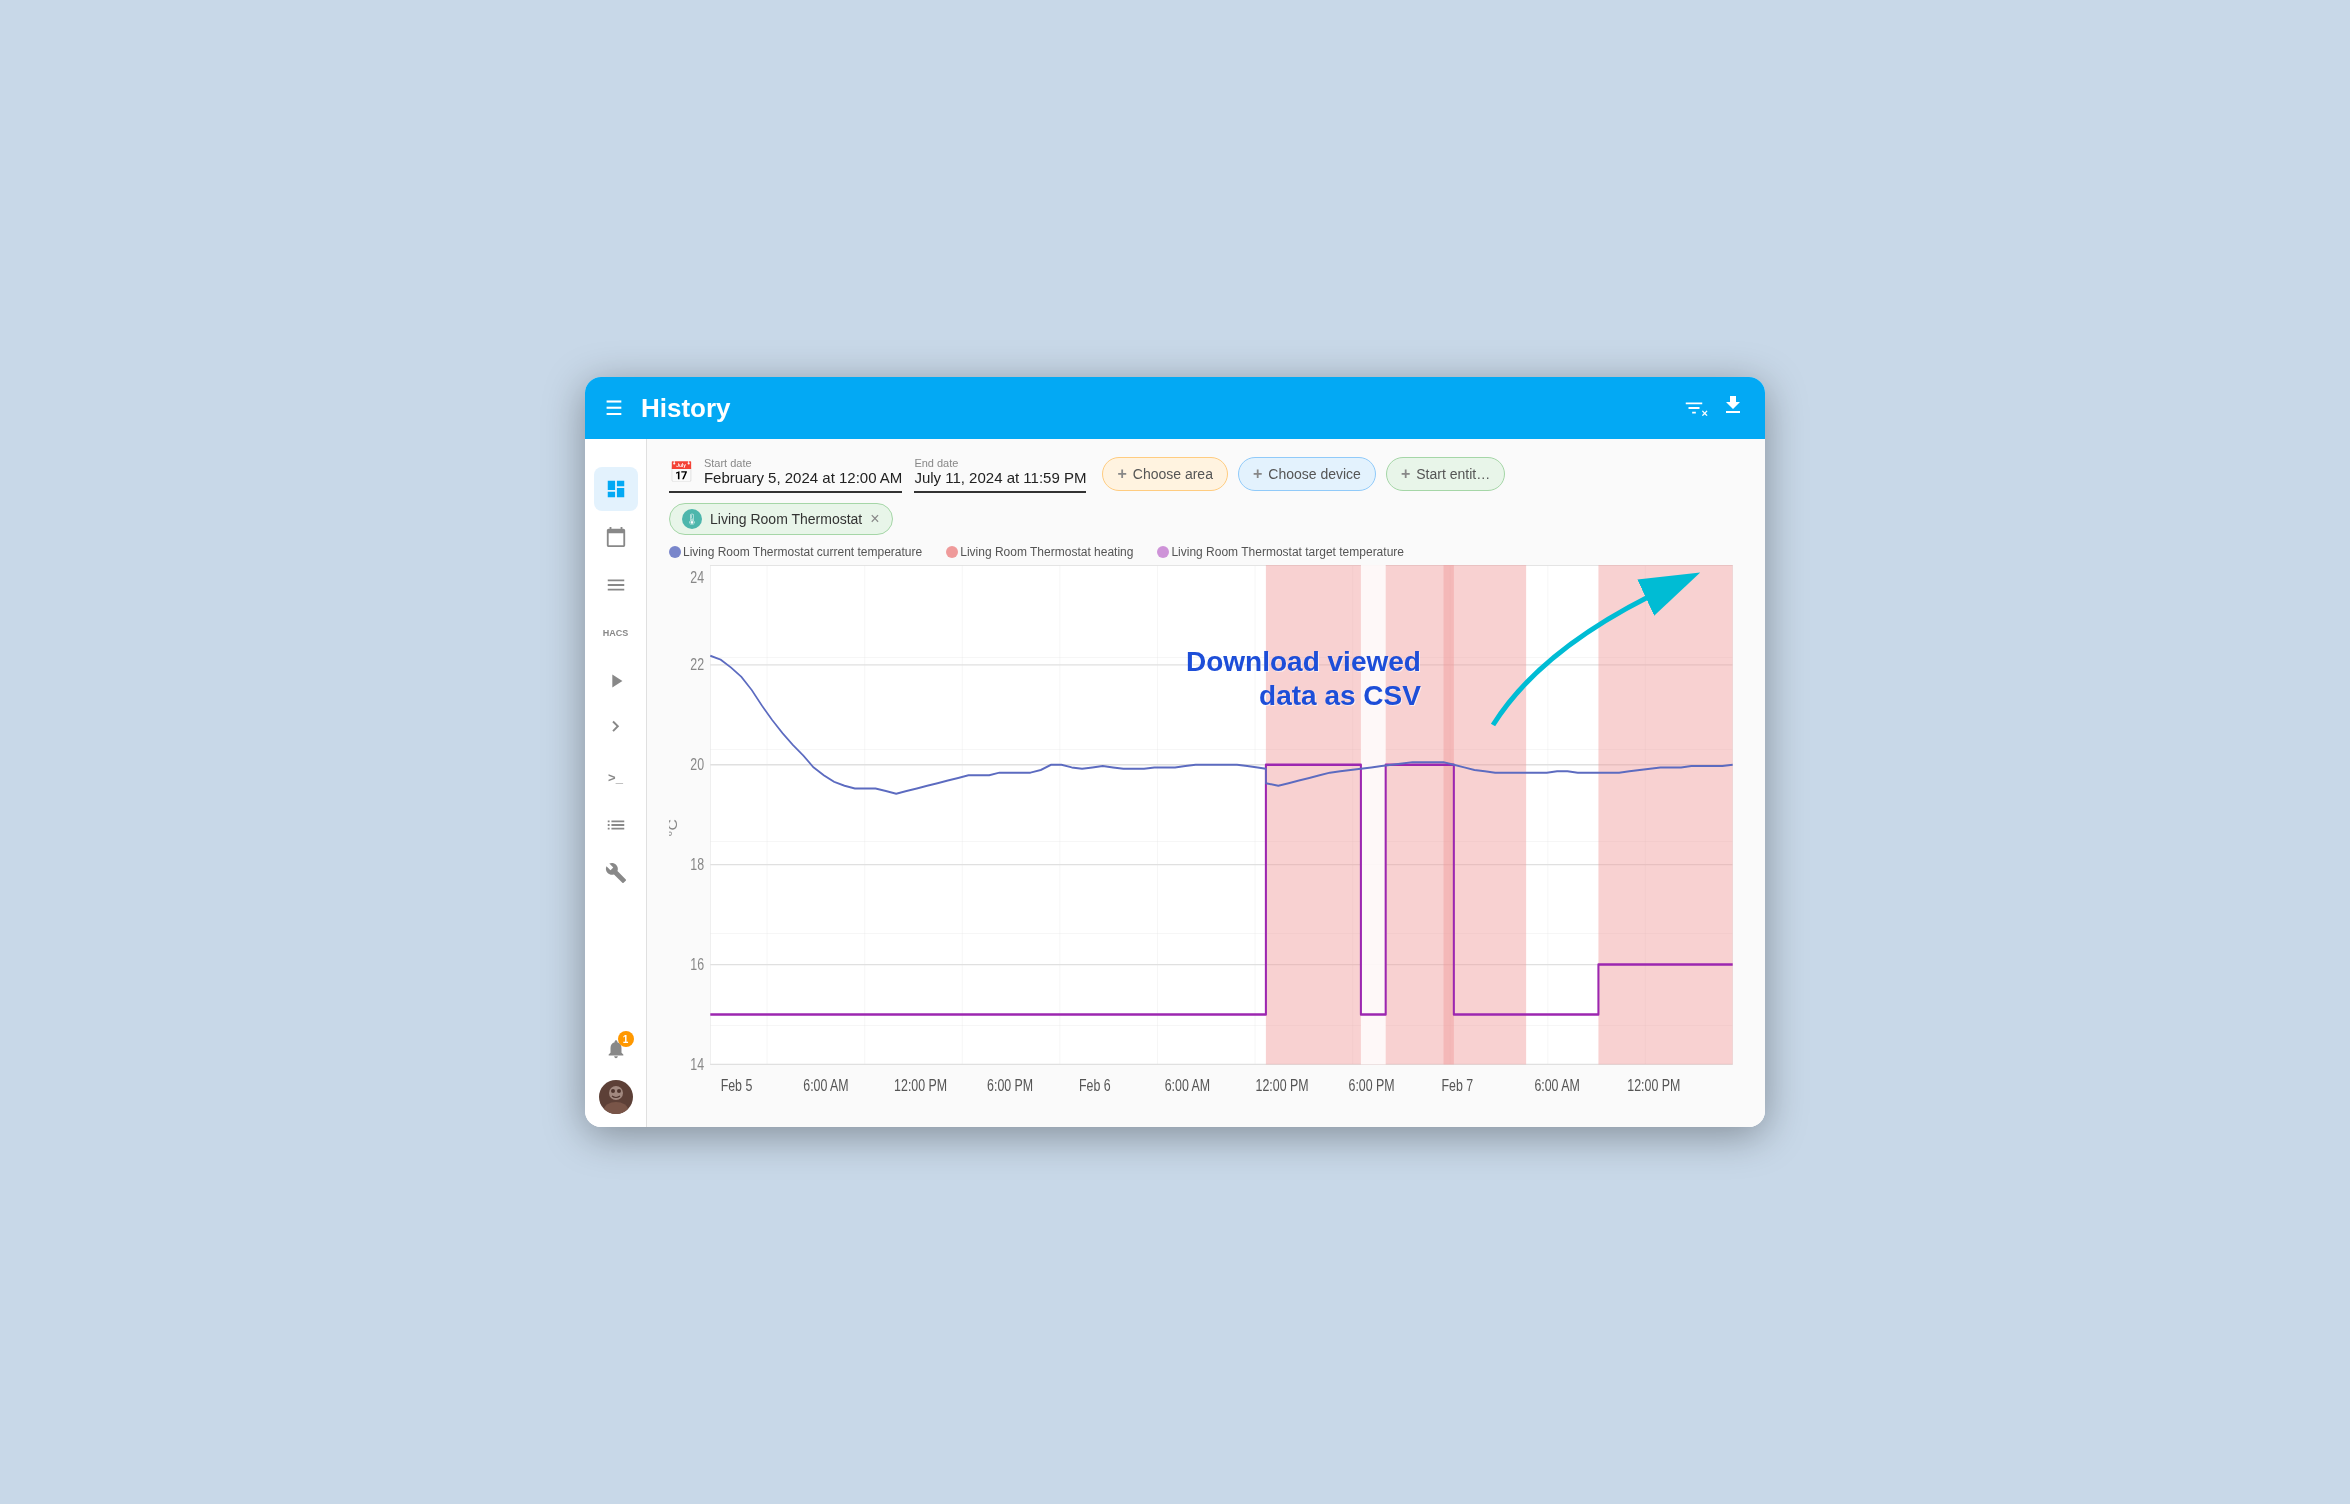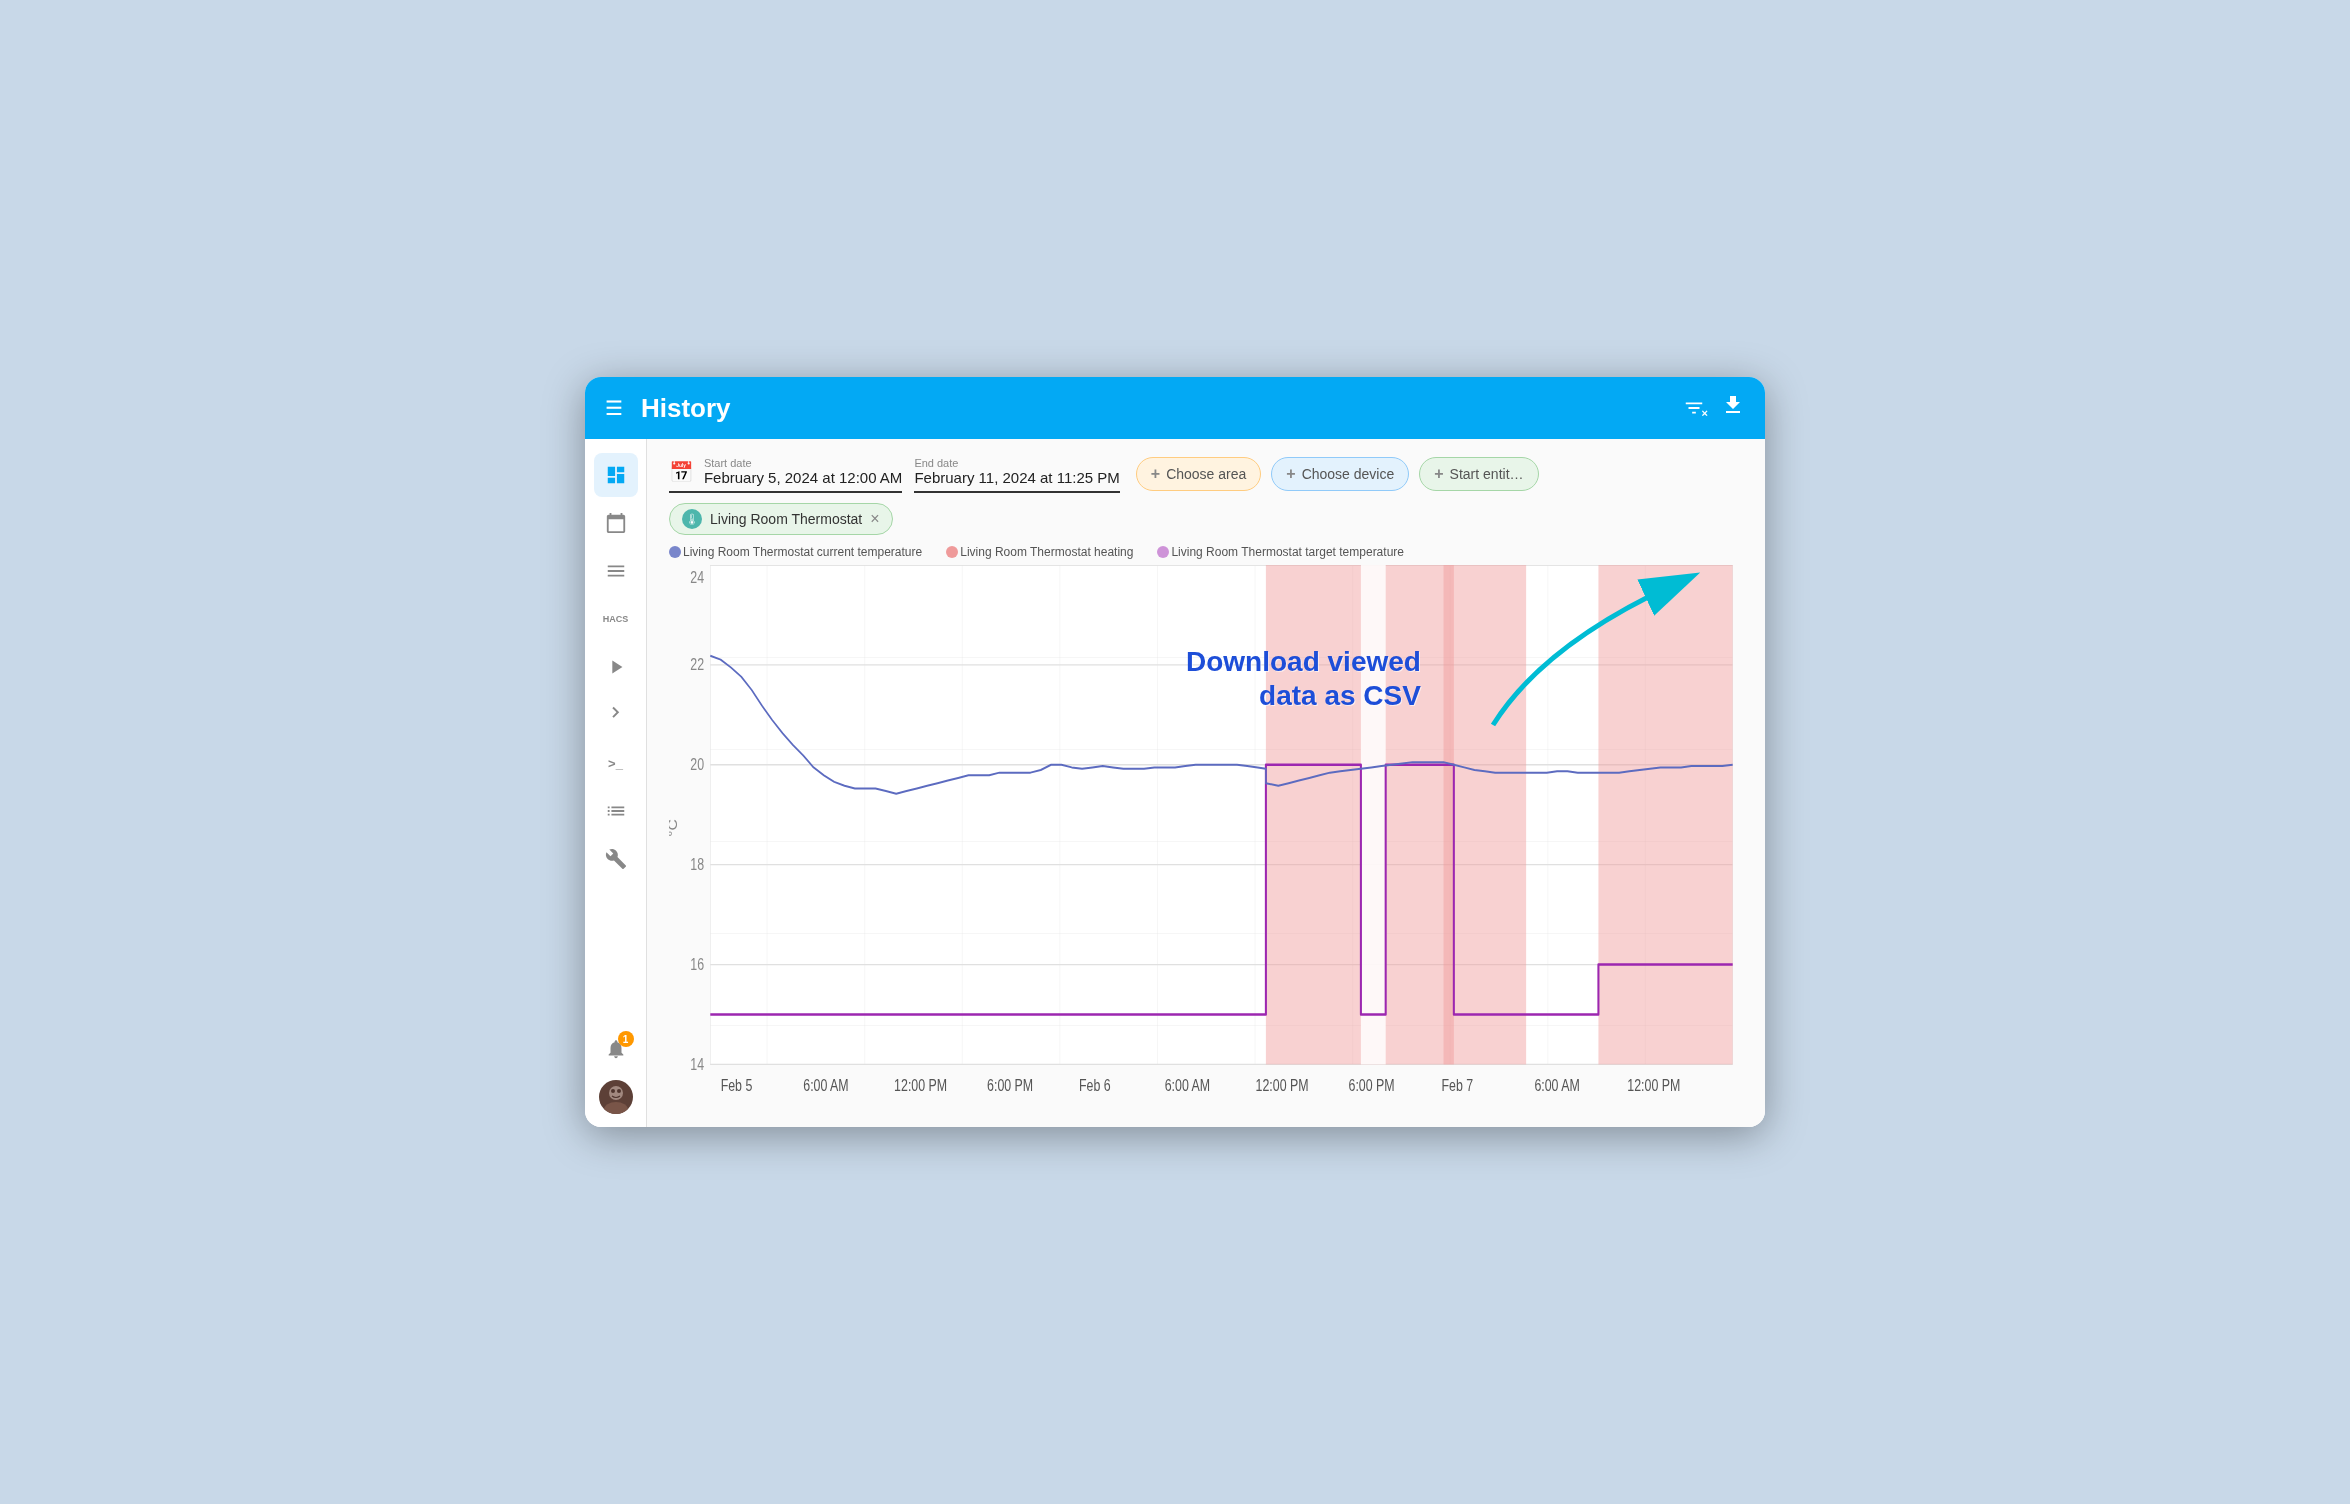--- a/index.html
+++ b/index.html
@@ -79,21 +79,21 @@
       overflow: hidden;
     }
     
     .sidebar {
       width: 62px;
       background: #fff;
       border-right: 1px solid #e0e0e0;
       display: flex;
       flex-direction: column;
       align-items: center;
-      padding-top: 14px;
+      padding-top: 28px;
       gap: 4px;
       flex-shrink: 0;
     }
     .sidebar-item {
       width: 44px;
       height: 44px;
       display: flex;
       align-items: center;
       justify-content: center;
       border-radius: 8px;
@@ -383,21 +383,21 @@
           <div class="date-picker">
             <span class="date-picker-icon">📅</span>
             <div>
               <span class="date-label">Start date</span>
               <span class="date-value">February 5, 2024 at 12:00 AM</span>
             </div>
           </div>
           <div class="date-picker">
             <div>
               <span class="date-label">End date</span>
-              <span class="date-value">February 11, 2024 at 11:25 PM</span>
+              <span class="date-value">July 11, 2024 at 11:59 PM</span>
             </div>
           </div>
         </div>
         <div class="filter-chips">
           <button class="chip chip-area">
             <span class="chip-plus">+</span>
             <span>Choose area</span>
           </button>
           <button class="chip chip-device">
             <span class="chip-plus">+</span>

